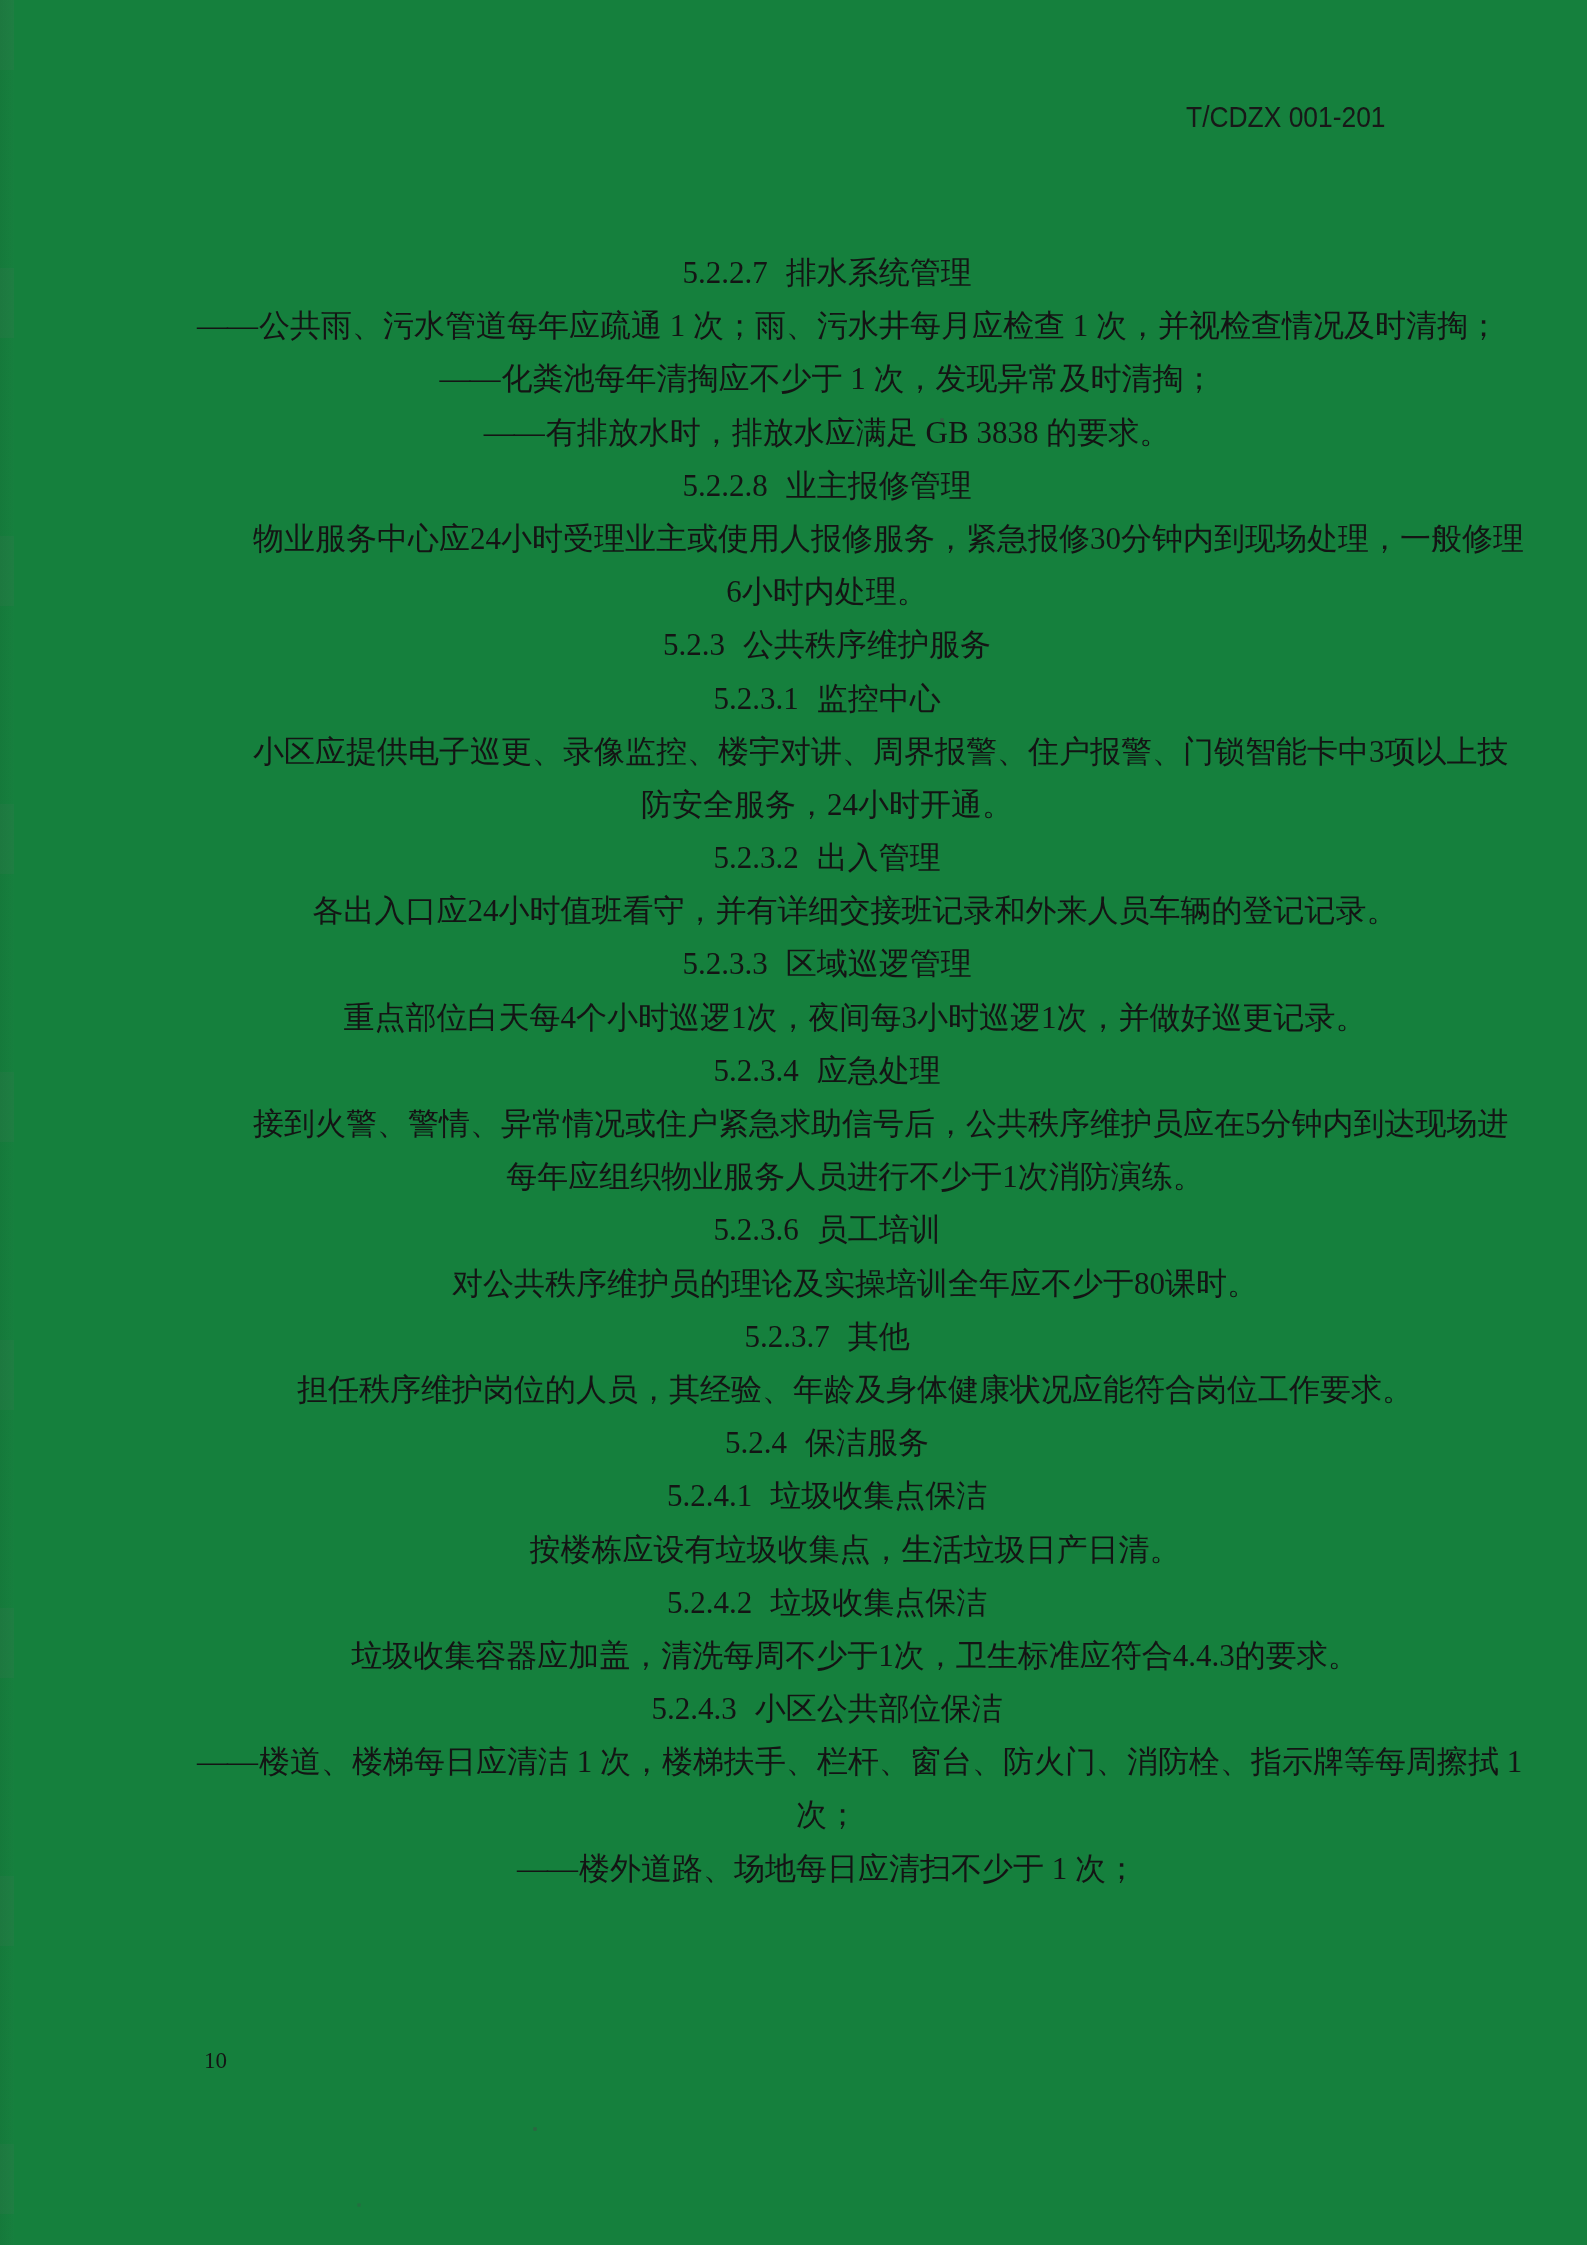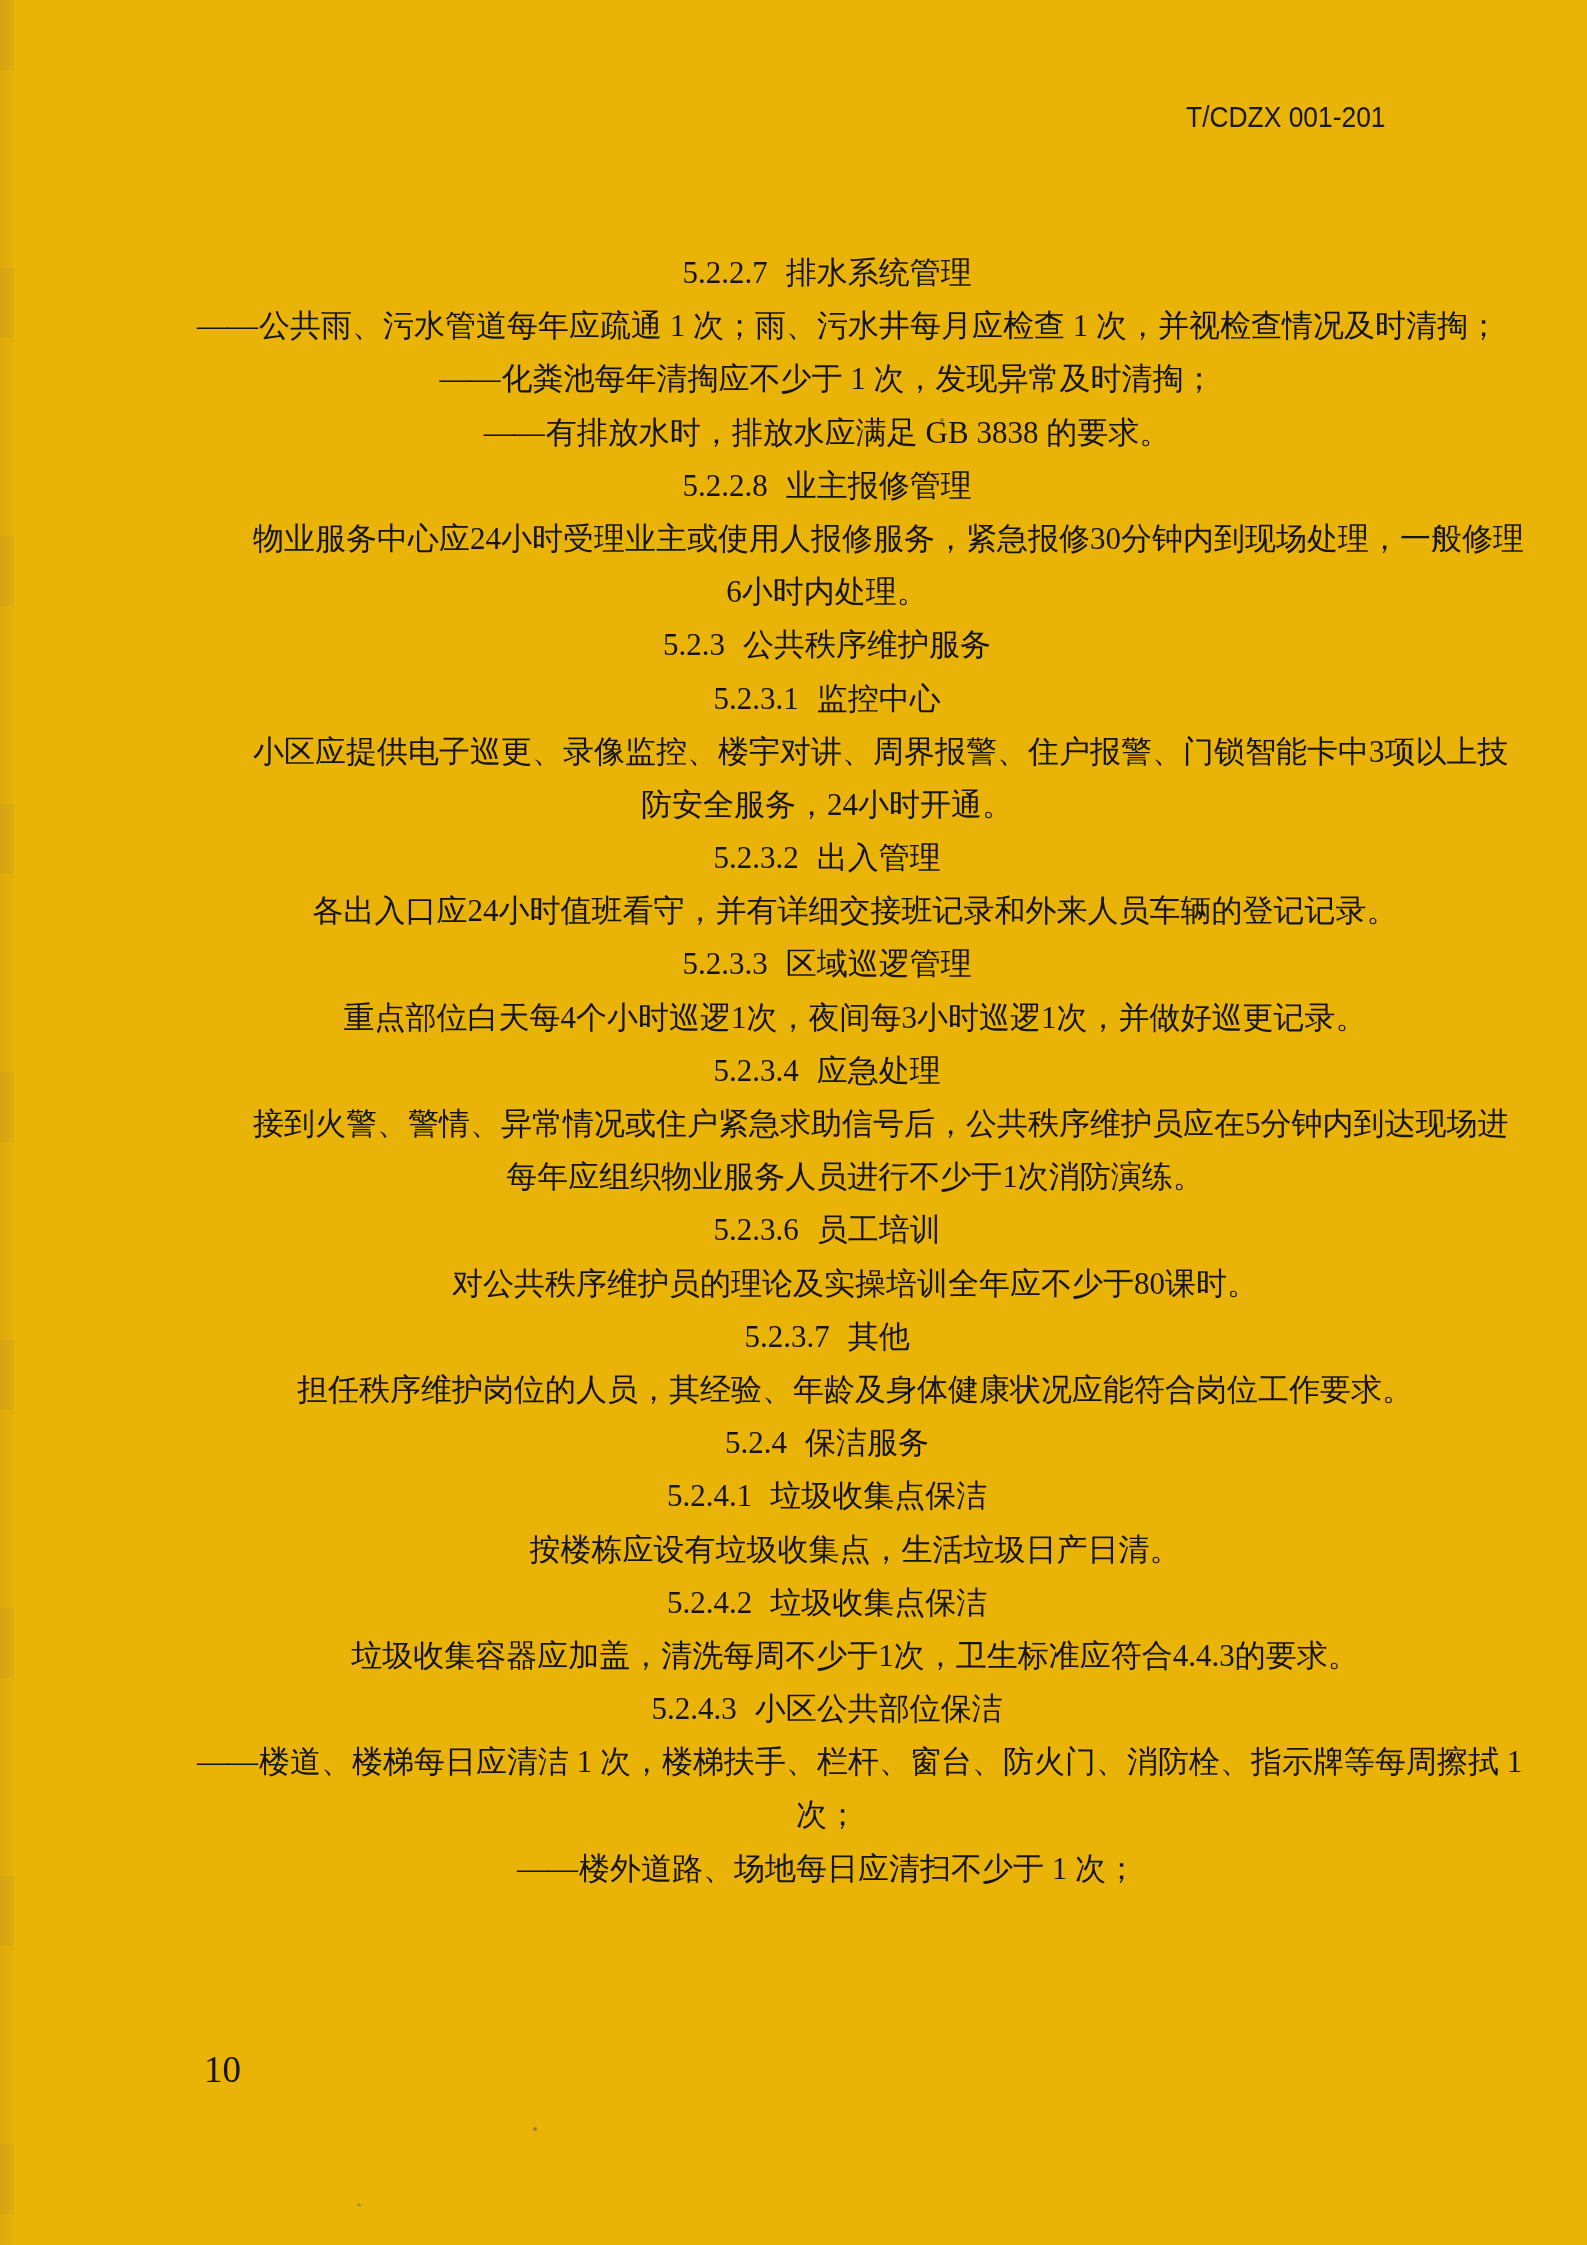--- a/index.html
+++ b/index.html
@@ -4,21 +4,21 @@
 <style>
   html, body {
     margin: 0;
     padding: 0;
     background: #ffffff;
   }
   .page {
     position: relative;
     width: 1587px;
     height: 2245px;
-    background: #eab308;
+    background: #15803d;
     overflow: hidden;
     color: #141414;
     font-family: "Liberation Serif", "DejaVu Serif", serif;
   }
   
   .edge-shade {
     position: absolute;
     left: 0; top: 0; bottom: 0;
     width: 14px;
     background:
@@ -60,21 +60,21 @@
     white-space: nowrap;
     color: #141414;
   }
   .line.para-first { padding-left: 56px; }
   .line.heading .num { margin-right: 18px; }
   .line .dash { letter-spacing: -1px; margin-right: 2px; }
   .page-number {
     position: absolute;
     left: 204px;
     top: 2048px;
-    font-size: 37px;
+    font-size: 23px;
     font-family: "Liberation Serif", "DejaVu Serif", serif;
     color: #141414;
   }
 </style>
 </head>
 <body>
 
 <div class="page">
 
   <div class="edge-shade"></div>

